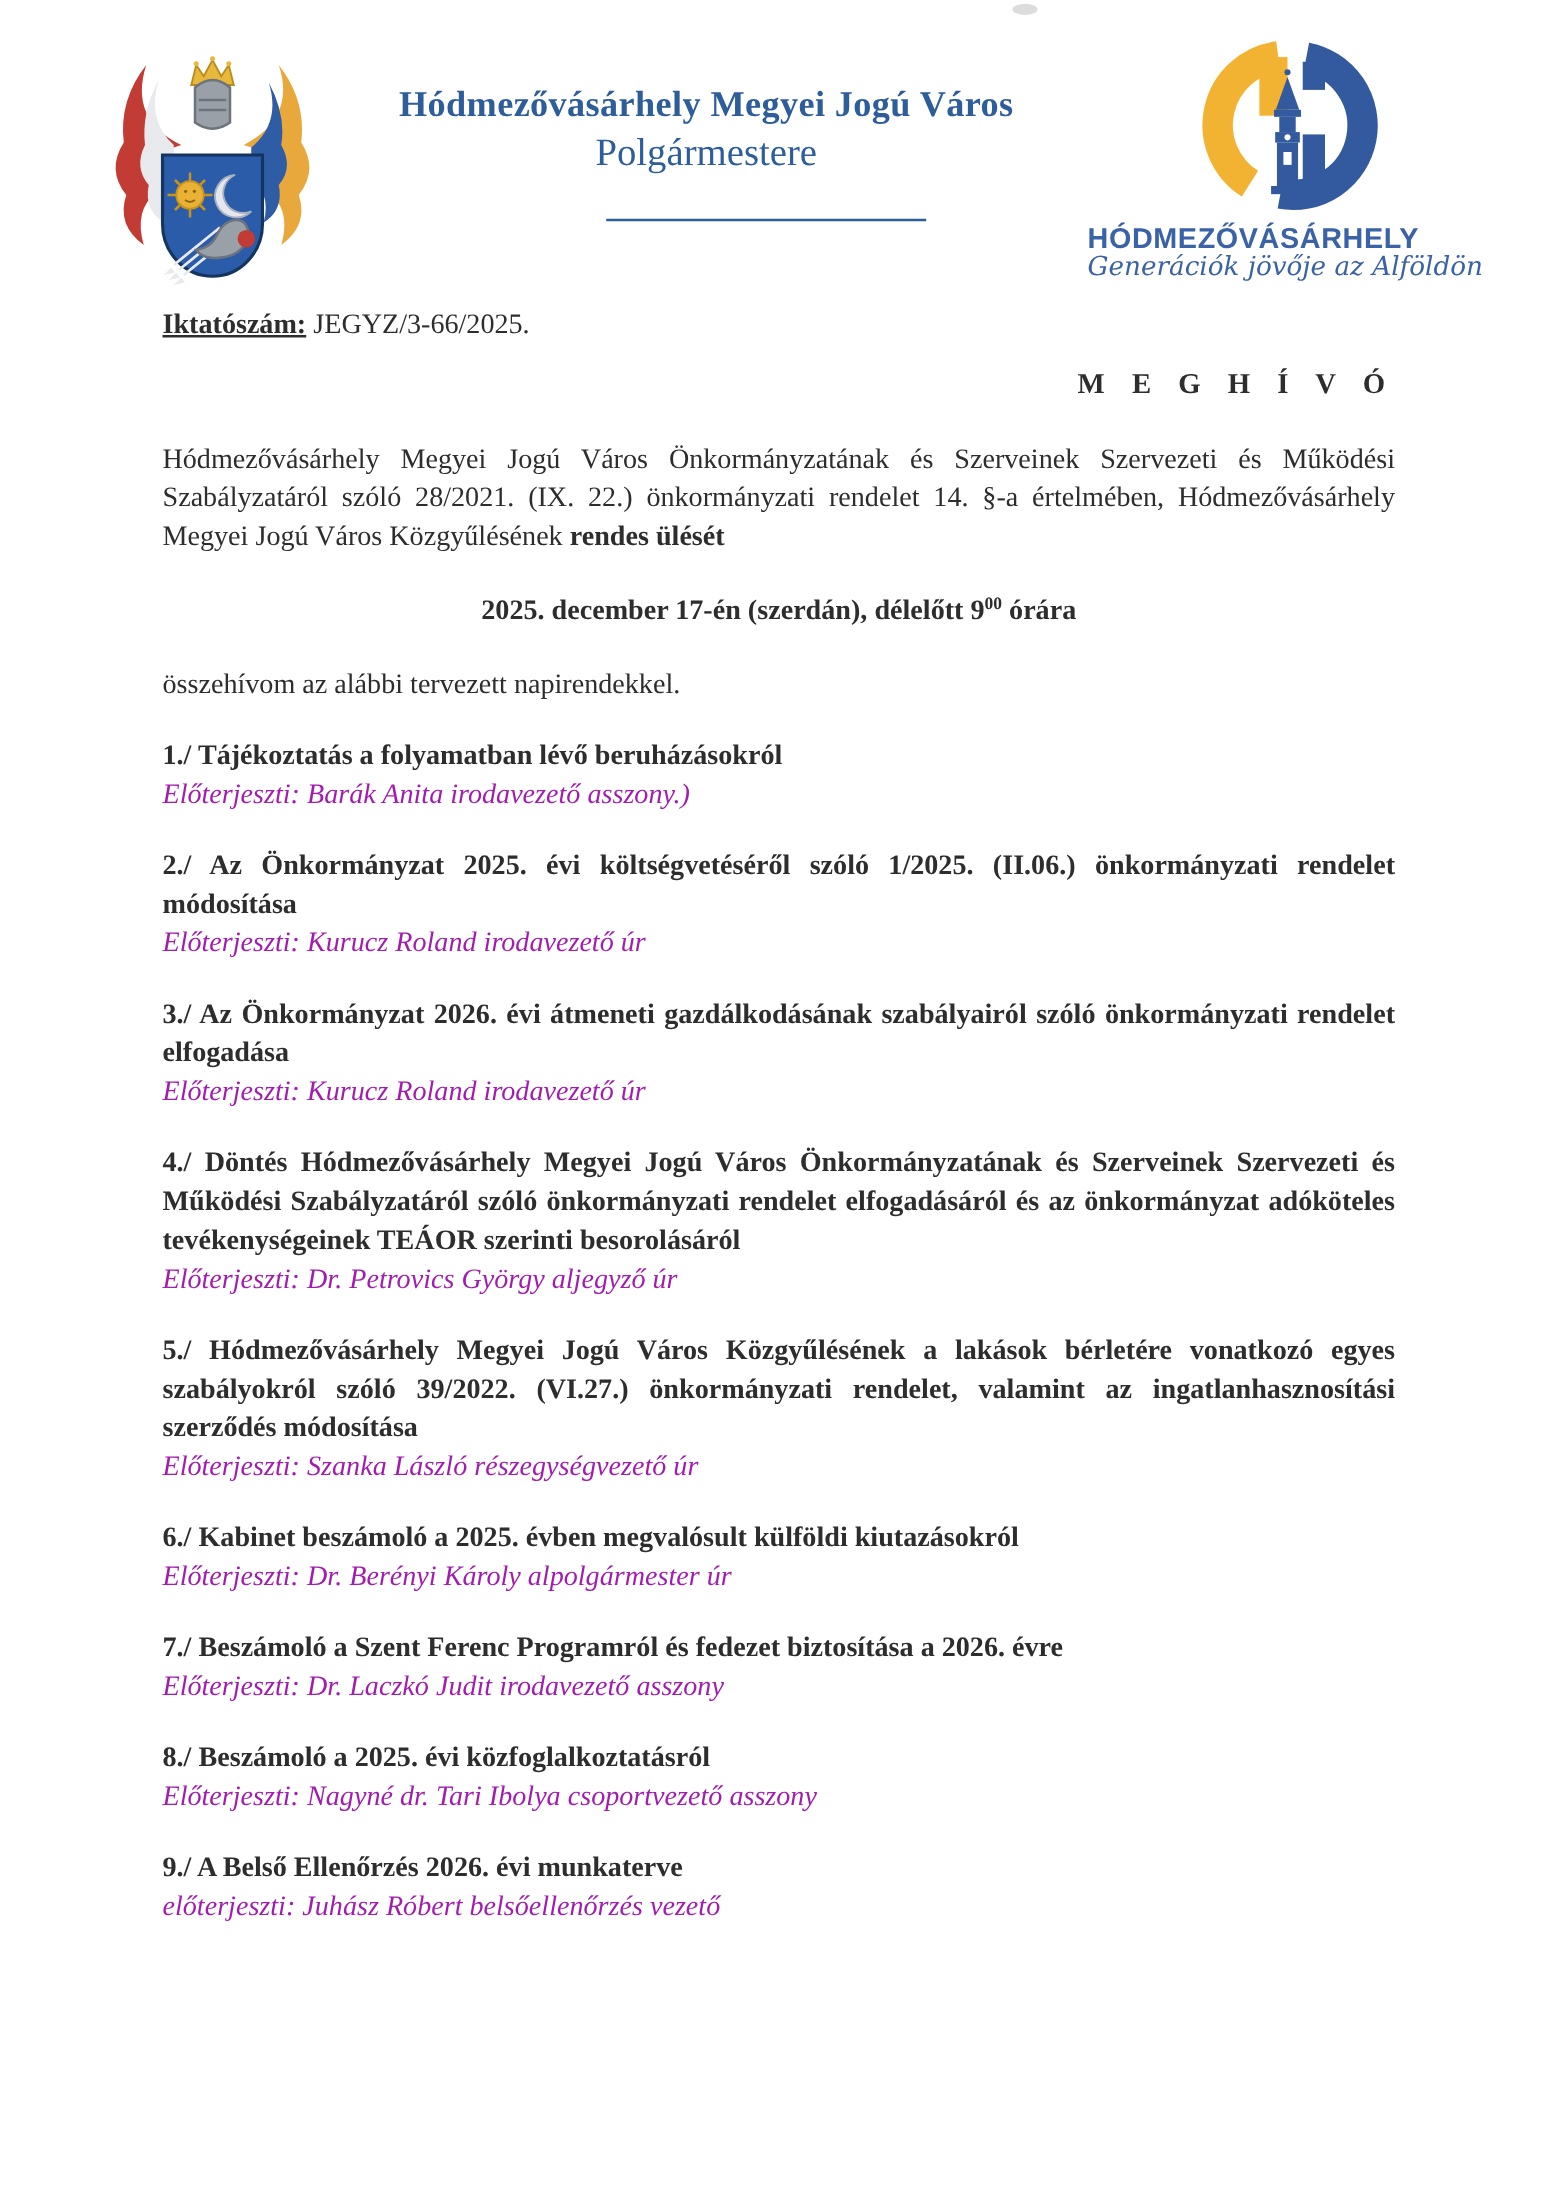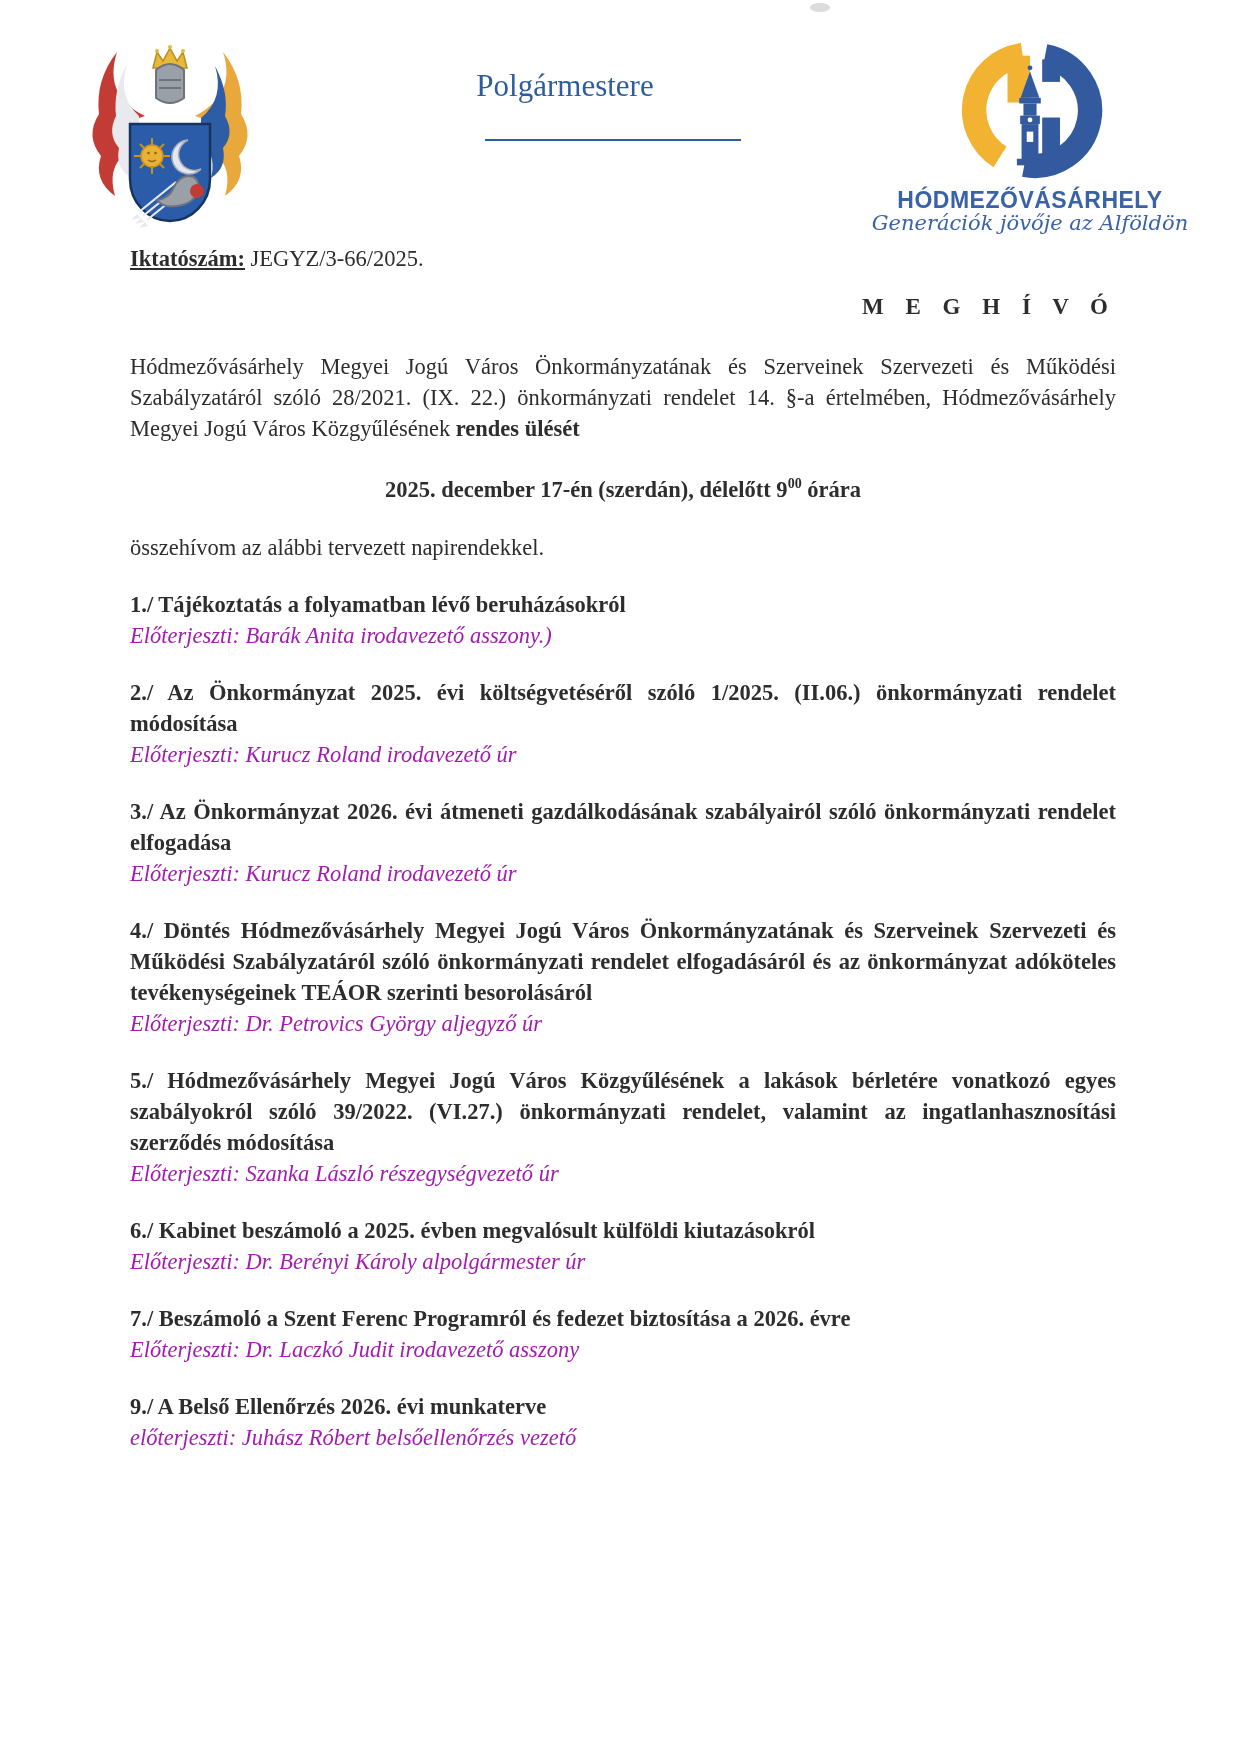--- a/index.html
+++ b/index.html
@@ -10,21 +10,21 @@
   }
   
   .coa { position:absolute; left:85px; top:36px; width:170px; height:195px; }
   .title-block {
     position:absolute; left:305px; top:66px; width:520px;
     text-align:center; color:#2e5d9c;
   }
   .title-line1 { font-size:29px; font-weight:700; line-height:36px; letter-spacing:0.3px; }
   .title-line2 { font-size:31px; font-weight:400; line-height:40px; }
   .title-rule { width:256px; border:0; border-top:2.5px solid #2e5d9c; margin:33px 0 0 180px; }
-  .logo-block { position:absolute; left:870px; top:38px; width:320px; text-align:center; }
+  .logo-block { position:absolute; left:870px; top:28px; width:320px; }
   .logo-mark { display:block; margin:0 auto; }
   .logo-name {
     margin-top:4px; color:#3a62a7; font-family:"Liberation Sans", sans-serif;
     font-weight:700; font-size:23px; letter-spacing:0.5px; line-height:26px;
   }
   .logo-tagline {
     color:#3a62a7; font-family:"DejaVu Serif", serif; font-style:italic;
     font-size:21px; line-height:20px;
   }
   .scan-smudge { position:absolute; left:810px; top:3px; width:20px; height:9px;
@@ -87,20 +87,21 @@
       <line x1="58" y1="180" x2="95" y2="150"></line>
         <line x1="62" y1="184" x2="99" y2="154"></line>
         <line x1="54" y1="176" x2="91" y2="146"></line>
     </g>
     <path d="M56,182 l-6,6 l9,-2 z M60,186 l-6,6 l9,-2 z M52,178 l-6,6 l9,-2 z" fill="#e9eaee"></path>
     <path d="M114,152 q-4,16 -22,18 q-14,2 -20,-6 q12,-2 16,-11 q6,-13 16,-13 q9,0 10,12 z" fill="#9aa0a8" stroke="#6c737c" stroke-width="2"></path>
     <circle cx="112" cy="155" r="7" fill="#c23b34"></circle>
   </svg>
 
   <div class="title-block">
+    <div class="title-line1">Hódmezővásárhely Megyei Jogú Város</div>
     <div class="title-line2">Polgármestere</div>
     <hr class="title-rule">
   </div>
 
   <div class="logo-block">
     <svg class="logo-mark" width="150" height="145" viewBox="0 0 160 145" aria-hidden="true">
       <path d="M72,13.5 A59,59 0 0 0 48,122" fill="none" stroke="#f2b333" stroke-width="26"></path>
       <rect x="56" y="14" width="24" height="50" fill="#f2b333"></rect>
       <path d="M96,14.5 A59,59 0 0 1 74,130.5" fill="none" stroke="#33599e" stroke-width="26"></path>
       <rect x="93" y="18" width="19" height="24" fill="#33599e"></rect>
@@ -162,20 +163,24 @@
   <div class="agenda-item">
     <p class="agenda-title">6./ Kabinet beszámoló a 2025. évben megvalósult külföldi kiutazásokról</p>
     <p class="agenda-presenter">Előterjeszti: Dr. Berényi Károly alpolgármester úr</p>
   </div>
 
   <div class="agenda-item">
     <p class="agenda-title">7./ Beszámoló a Szent Ferenc Programról és fedezet biztosítása a 2026. évre</p>
     <p class="agenda-presenter">Előterjeszti: Dr. Laczkó Judit irodavezető asszony</p>
   </div>
 
+  <div class="agenda-item">
+    <p class="agenda-title">8./ Beszámoló a 2025. évi közfoglalkoztatásról</p>
+    <p class="agenda-presenter">Előterjeszti: Nagyné dr. Tari Ibolya csoportvezető asszony</p>
+  </div>
 
   <div class="agenda-item">
     <p class="agenda-title">9./ A Belső Ellenőrzés 2026. évi munkaterve</p>
     <p class="agenda-presenter">előterjeszti: Juhász Róbert belsőellenőrzés vezető</p>
   </div>
 </div>
   </div>
 </div>
 
 </body></html>

